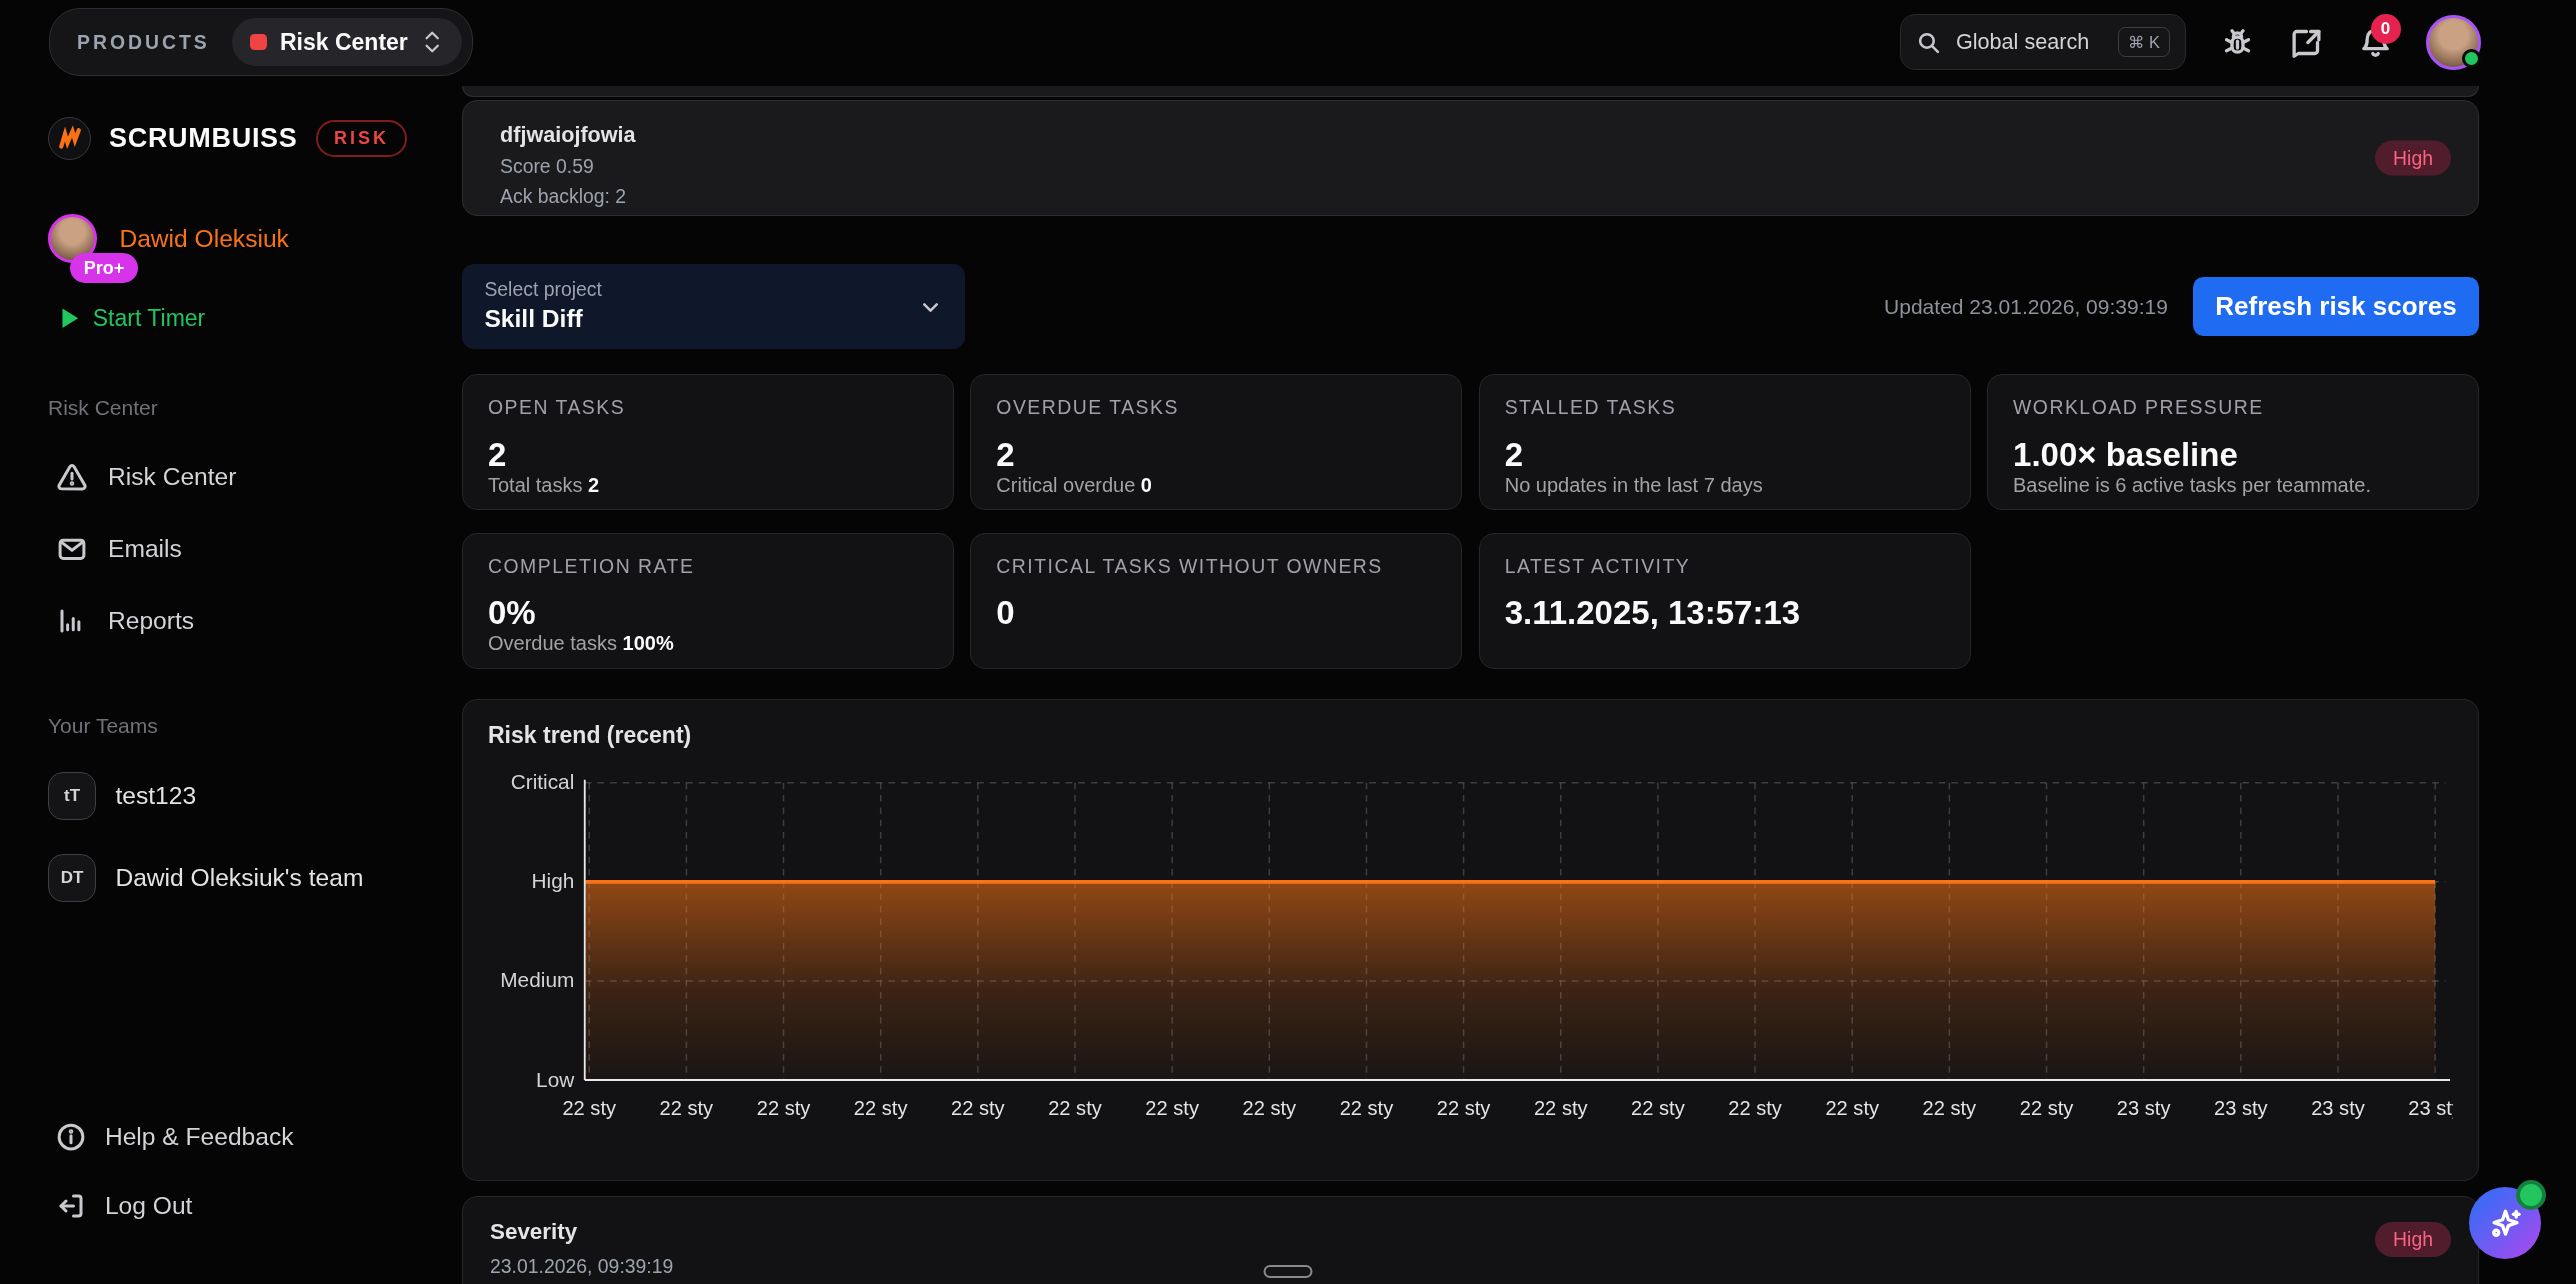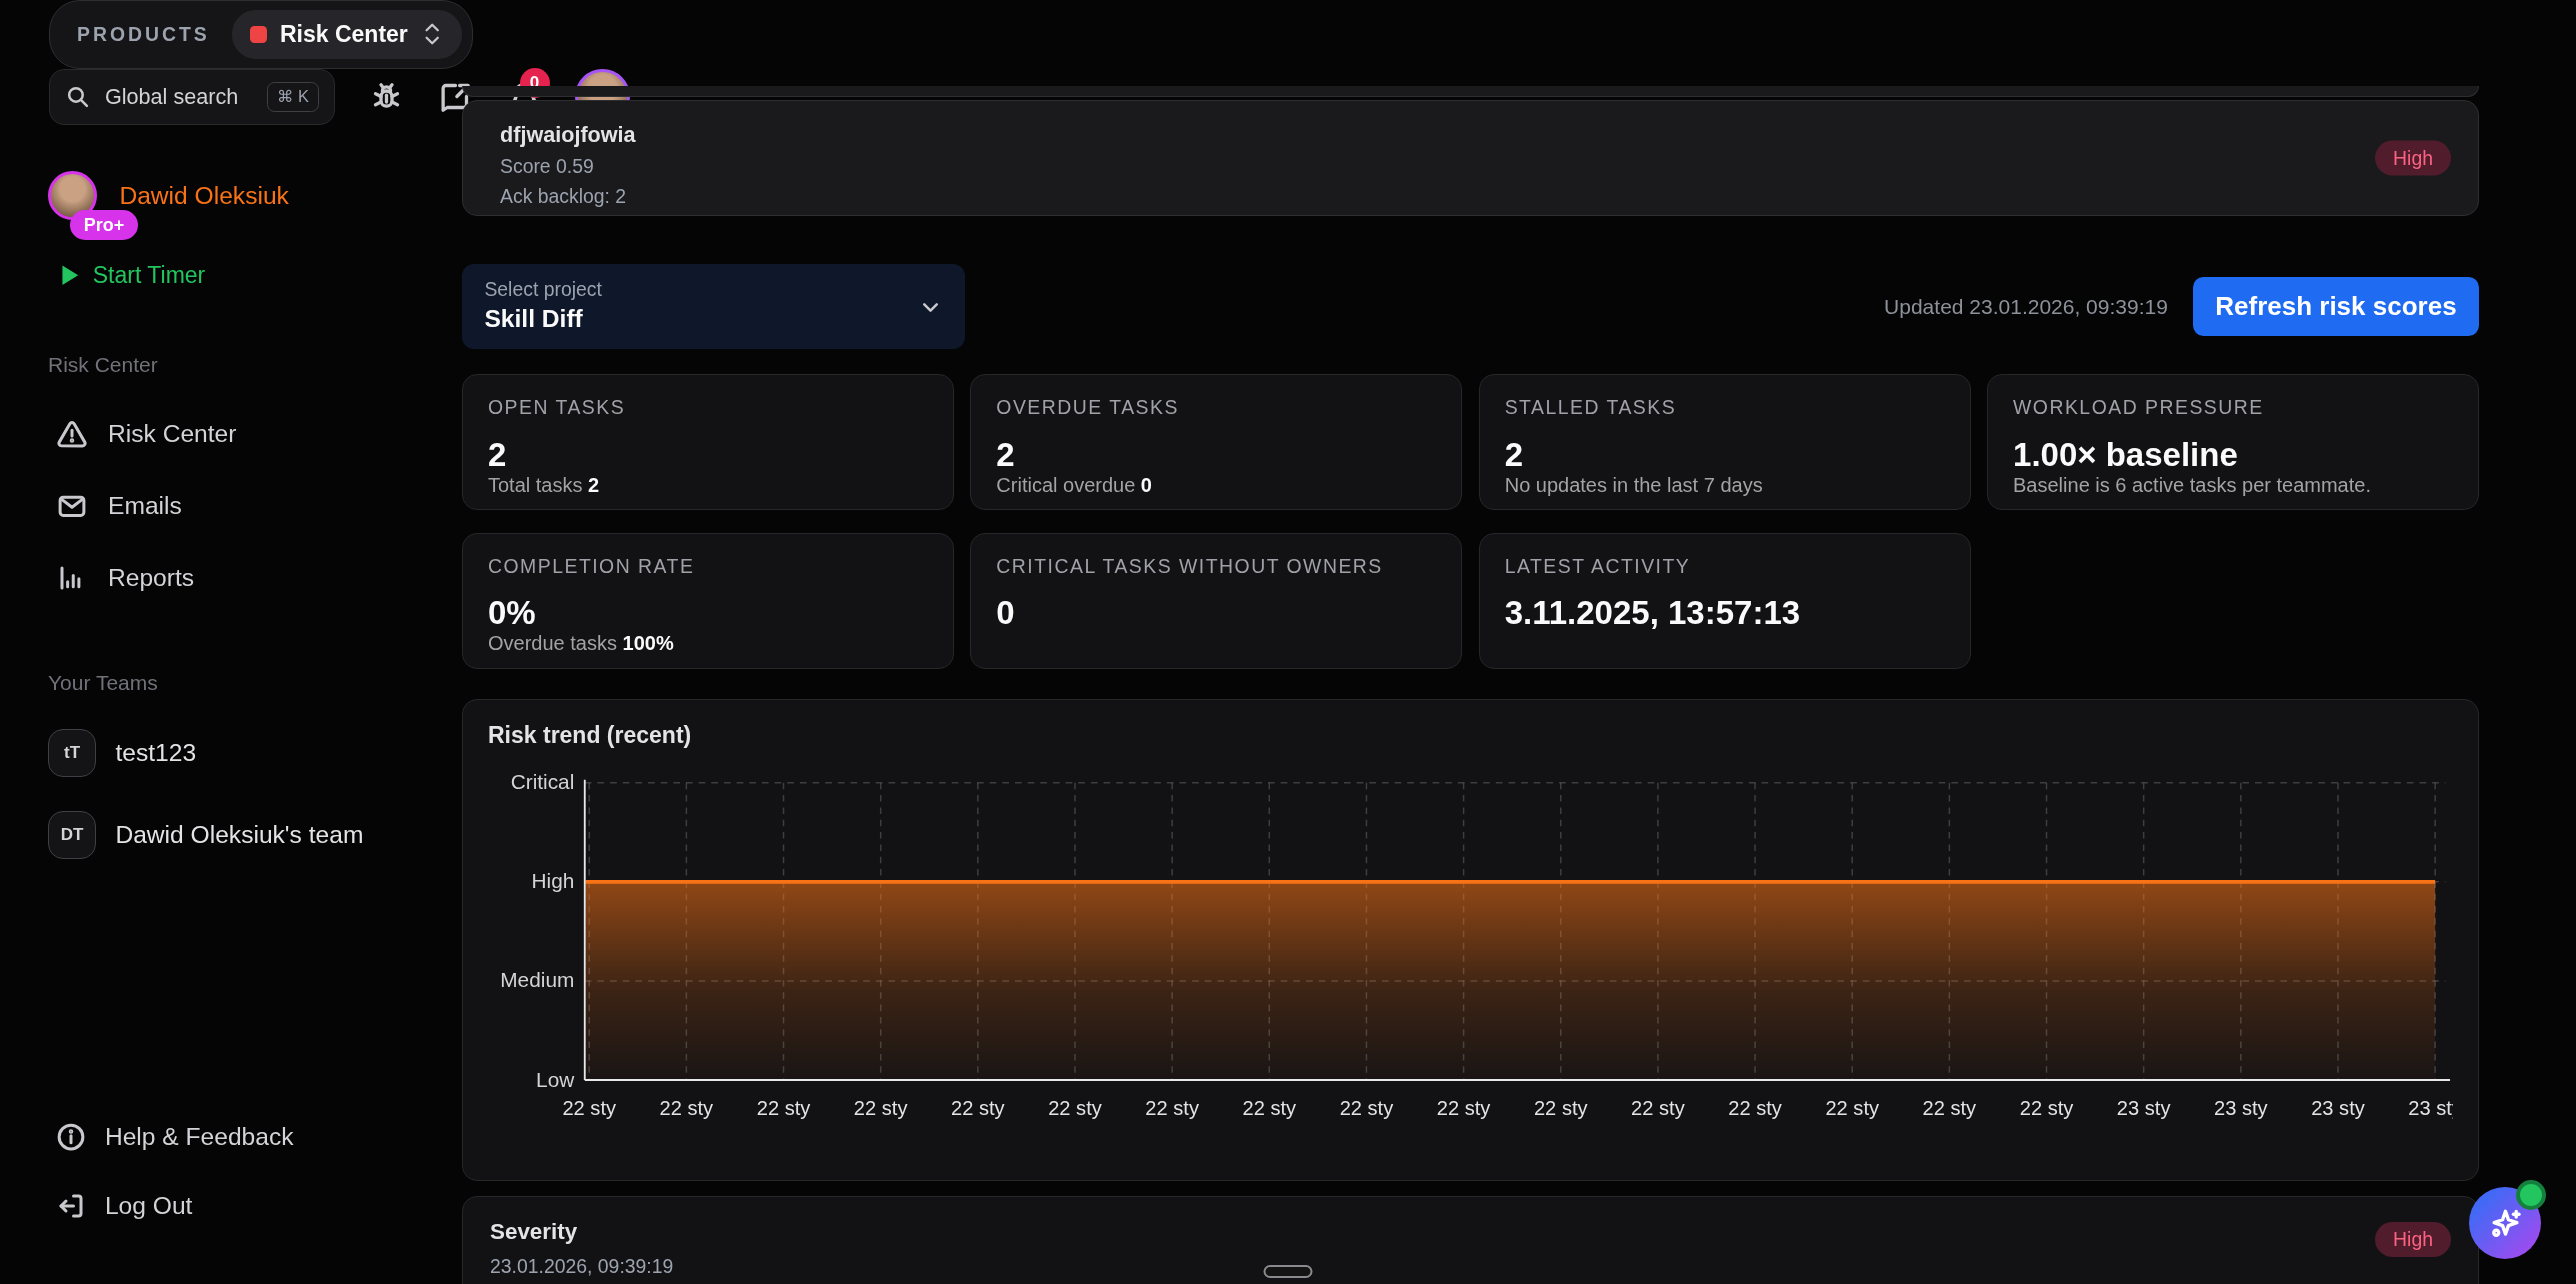--- a/index.html
+++ b/index.html
@@ -1,21 +1,21 @@
 <!DOCTYPE html>
 <html style="font-size:12px"><head>
 <meta charset="utf-8">
 <style>
   * { margin:0; padding:0; box-sizing:border-box; }
   html,body { width:2576px; height:1285px; overflow:hidden; background:#050506;
     font-family:"Liberation Sans","DejaVu Sans",sans-serif; color:#e5e5e7; }
 
   
-  .topbar { height:84px; display:flex; align-items:flex-start; justify-content:space-between;
-    padding:0 95px 0 49px;flex-direction:column; }
+  .topbar { height:84px; display:flex; align-items:center; justify-content:space-between;
+    padding:0 95px 0 49px; }
   .products-pill { display:flex; align-items:center; gap:22.4px; background:#151518;
     border:1.5px solid #2e2e31; border-radius:31px; padding:9px 10.4px 9px 27px; }
   .products-label { font-size:19.4px; letter-spacing:3px; color:#9ca3af; font-weight:600; }
   .product-switcher { display:flex; align-items:center; gap:13.4px; background:#26262a;
     border-radius:24px; padding:10.4px 18px; cursor:pointer; }
   .red-square { width:16.4px; height:16.4px; border-radius:4.5px; background:#ef4444; }
   .product-switcher-label { font-size:23px; font-weight:700; color:#fafafa; }
   .topbar-right { display:flex; align-items:center; gap:33px; }
   .search-pill { display:flex; align-items:center; gap:15px; background:#151517;
     border:1.5px solid #29292c; border-radius:15px; padding:12px 15px; width:286px; }
@@ -173,20 +173,29 @@
     </div>
     <div class="avatar">
       <span class="status-dot"></span>
     </div>
   </div>
 </div>
 
 <div class="app-body">
 
   <div class="sidebar">
+    <div class="brand-row">
+      <div class="brand-logo">
+        <svg width="30" height="30" viewBox="0 0 24 24" fill="none" stroke="#f97316" stroke-width="3.4" stroke-linecap="round">
+            <path d="M5 18 L8 8 L10 15 L14 6 L16 13 L19 5"></path>
+          </svg>
+      </div>
+      <span class="brand-name">SCRUMBUISS</span>
+      <span class="risk-badge">RISK</span>
+    </div>
 
     <div class="user-row">
       <div class="user-avatar"></div>
       <span class="pro-badge">Pro+</span>
       <span class="user-name">Dawid Oleksiuk</span>
     </div>
 
     <div class="start-timer">
       <svg width="19.4" height="22.4" viewBox="0 0 16 18">
           <polygon points="2,1 15,9 2,17" fill="#22c55e"></polygon>

